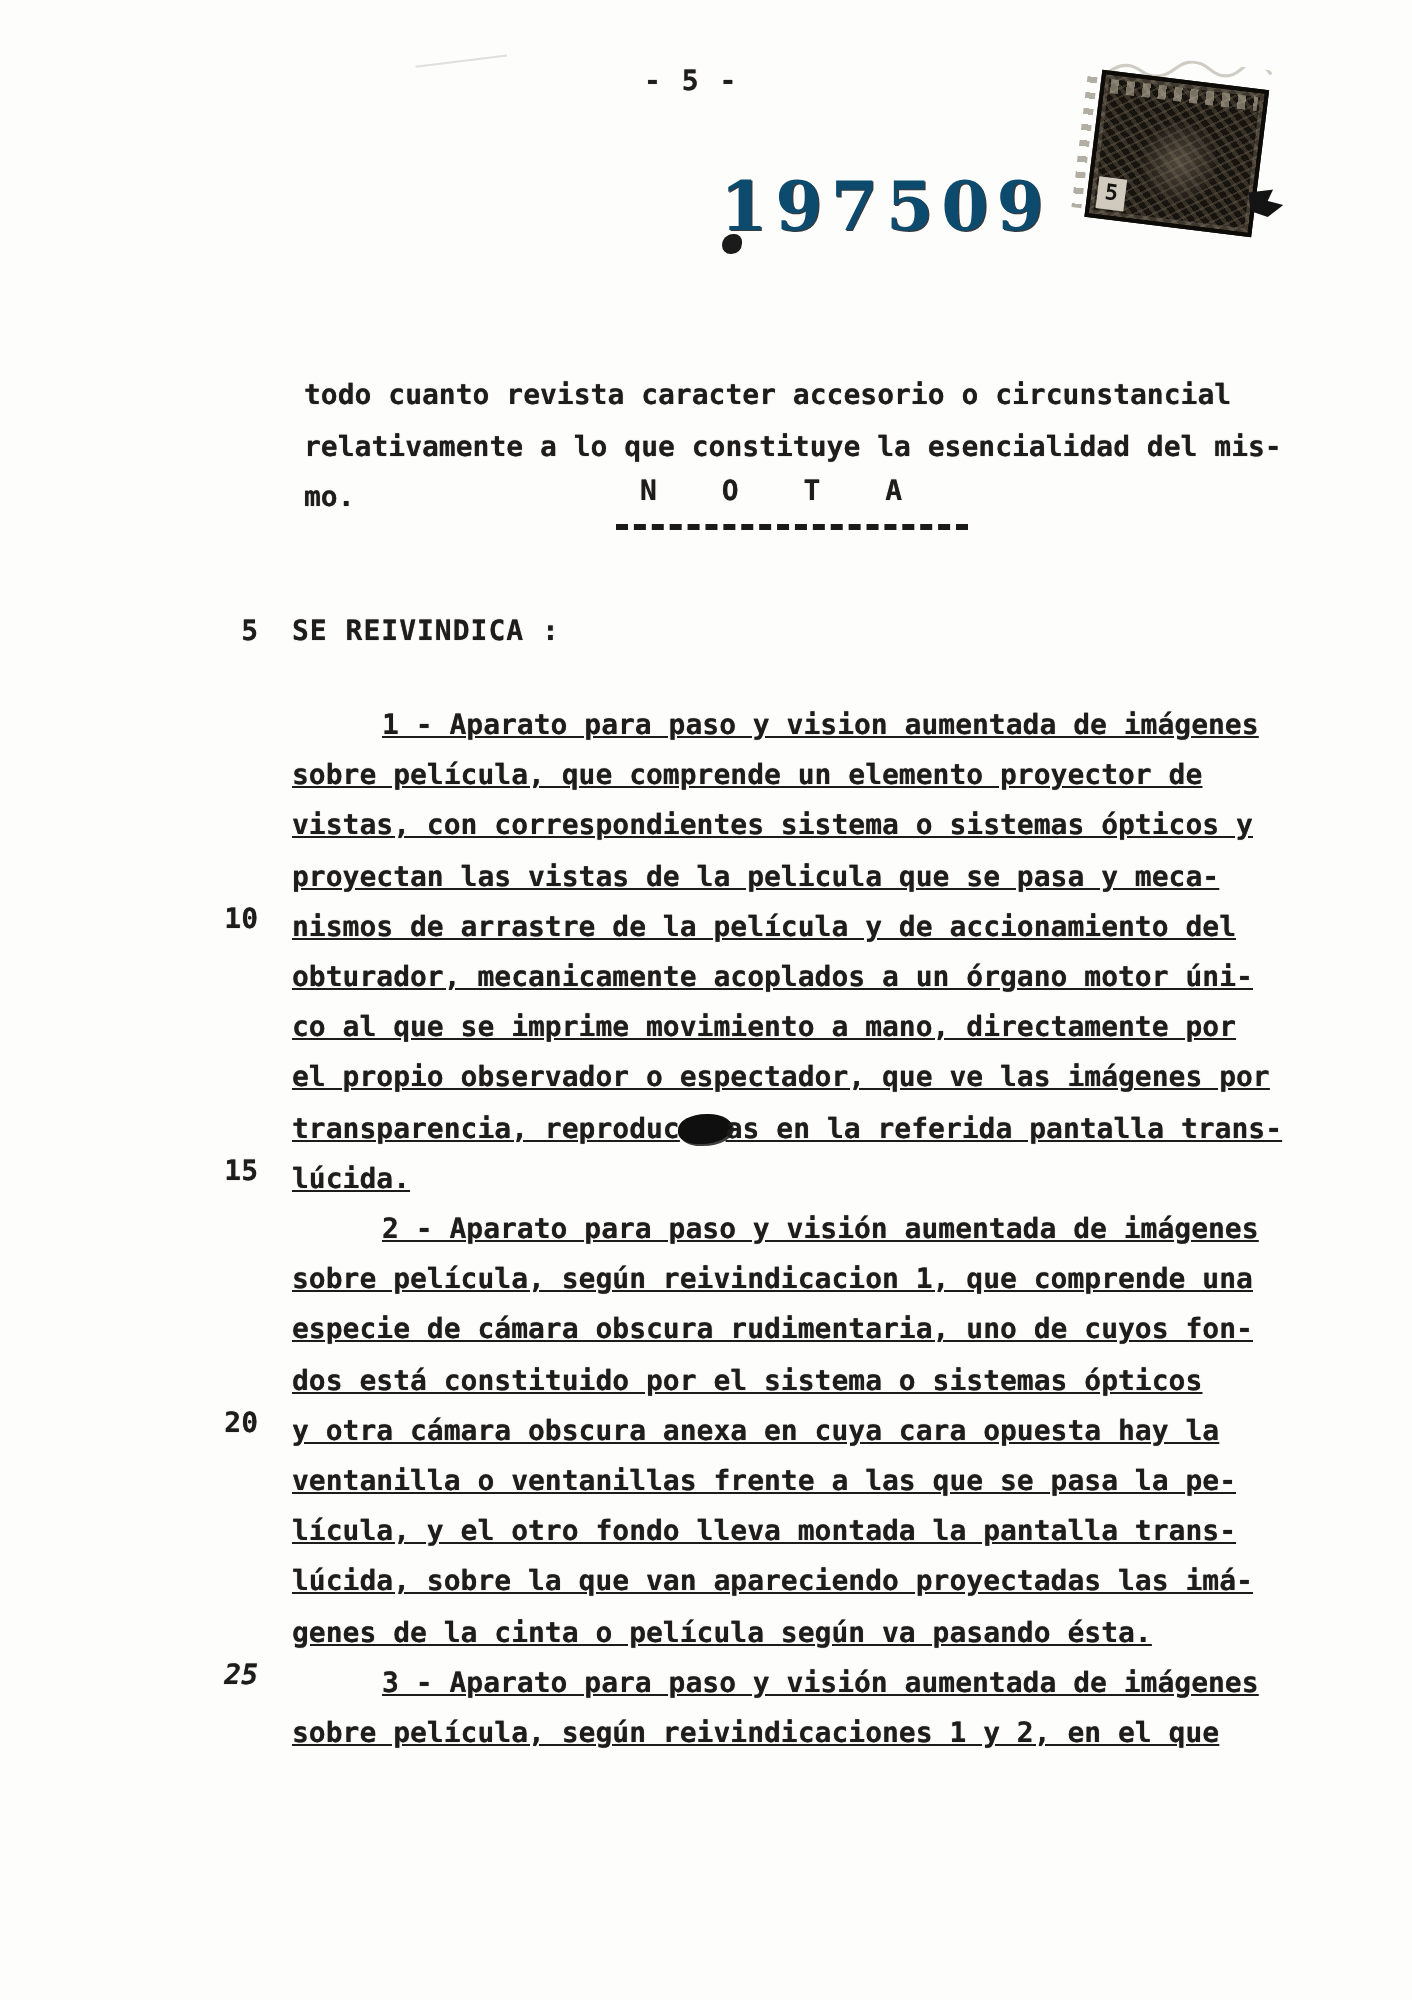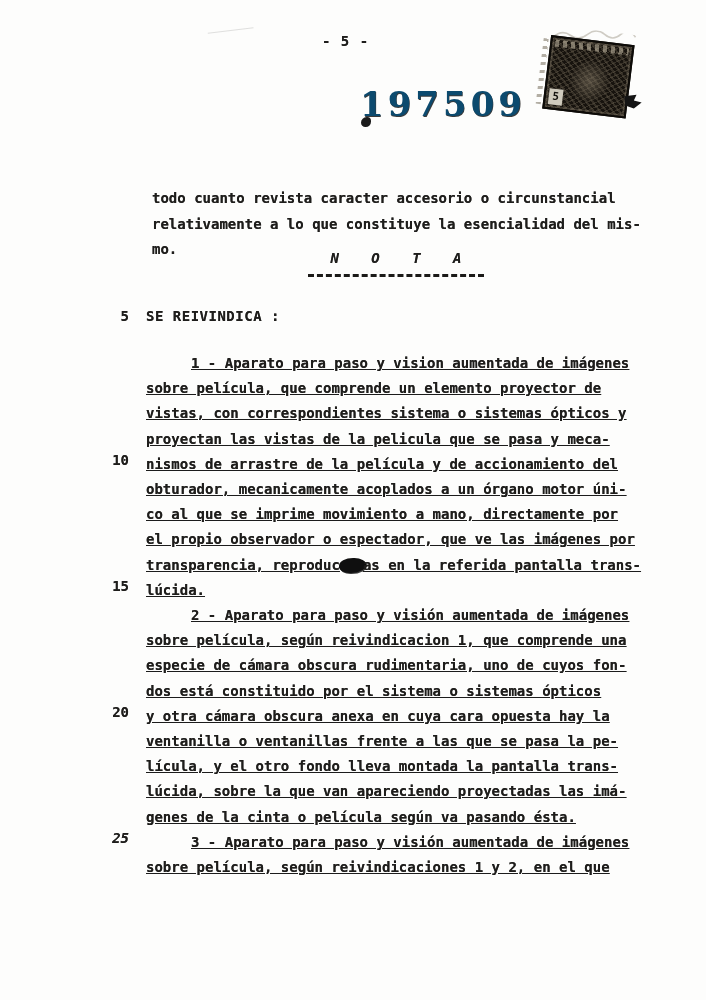--- a/index.html
+++ b/index.html
@@ -59,21 +59,21 @@
   .stamp-value{
     position:absolute;bottom:3px;left:3px;width:14px;height:16px;
     background:#cfcabd;color:#15130f;
     font-size:11px;font-weight:700;line-height:16px;text-align:center;
     font-family:"DejaVu Sans Mono", monospace;
   }
   .stamp-mark{position:absolute;top:48px;right:-4px;}
   
   .intro{position:absolute;top:141px;left:152px;width:500px;line-height:25.5px;margin-top:45px;}
   
-  .nota{position:absolute;top:250px;left:308px;width:176px;text-align:center;font-style:italic;}
+  .nota{position:absolute;top:238px;left:308px;width:176px;}
   .nota-label{letter-spacing:12px;padding-left:12px;}
   .nota-underline{margin-top:8px;border-top:3px dashed #1b1a18;height:0;}
   
   .claims-header{position:absolute;top:308px;left:146px;letter-spacing:.5px;}
   .claims{position:absolute;top:351px;left:146px;width:512px;line-height:25.2px;text-decoration:underline;}
   .claims .indent{padding-left:45px;}
   .mn{position:absolute;left:95px;width:34px;text-align:right;}
   .mn1{top:308px;} .mn2{top:452px;} .mn3{top:578px;} .mn4{top:704px;} .mn5{top:830px;font-style:italic;}
   .blot{
     display:inline-block;width:27px;height:15px;background:#0f0f0f;

